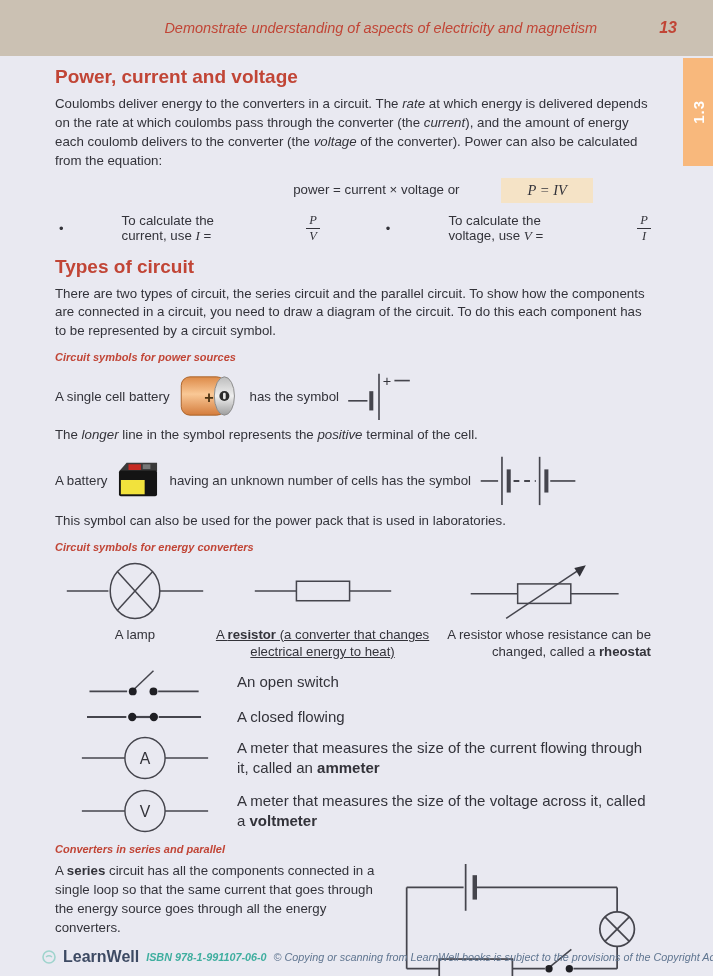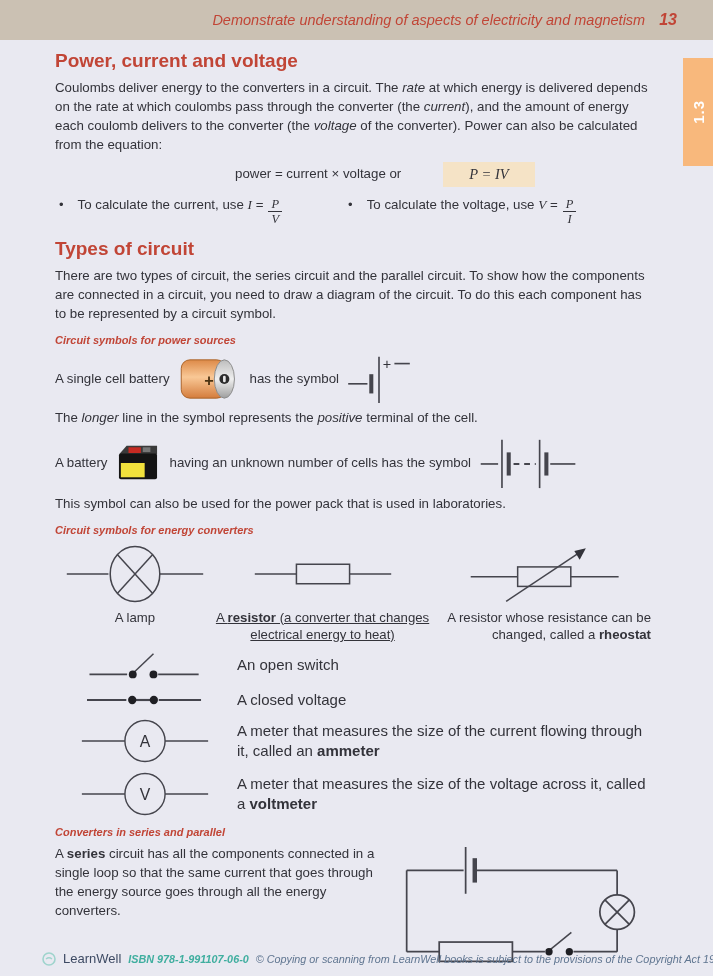--- a/index.html
+++ b/index.html
@@ -4,36 +4,36 @@
 <style>
   :root{
     --accent-red:#c14536; --header-bar:#cbc1b3; --tab-orange:#f8b87c;
     --formula-box-bg:#f5e3c6; --page-bg:#e9e9f1; --ink:#33333a;
     --wire:#45454d; --footer-teal:#3fae9f; --footer-slate:#5f7590; --brand-navy:#3d4a63;
   }
   *{margin:0;padding:0;box-sizing:border-box;}
   html,body{background:#fff;}
   body{font-family:"Liberation Sans",sans-serif;color:var(--ink);}
   .page{position:relative;width:713px;height:976px;background:var(--page-bg);overflow:hidden;}
-  .header{height:40px;background:var(--header-bar);display:flex;align-items:center;justify-content:flex-end;padding-right:36px;}
+  .header{height:56px;background:var(--header-bar);display:flex;align-items:center;justify-content:flex-end;padding-right:36px;gap:48px;}
   .header-title{color:var(--accent-red);font-style:italic;font-size:14.5px;}
   .header-page{color:var(--accent-red);font-style:italic;font-weight:bold;font-size:16px;margin-left:14px;}
   .tab{position:absolute;right:0;top:58px;width:30px;height:108px;background:var(--tab-orange);
        display:flex;align-items:center;justify-content:center;}
   .tab span{writing-mode:vertical-rl;transform:rotate(180deg);color:#fff;font-weight:bold;font-size:15px;letter-spacing:1px;}
   main{padding:10px 62px 0 55px;}
   h1{color:var(--accent-red);font-size:19px;font-weight:bold;margin:0 0 7px;}
   h2{color:var(--accent-red);font-size:11px;font-weight:bold;font-style:italic;margin:10px 0 7px;}
   p,.txt{font-size:13.3px;line-height:1.42;color:var(--ink);}
   p{margin-bottom:7px;}
-  .eq-row{display:flex;align-items:center;margin:4px 0 10px 180px;}
+  .eq-row{display:flex;align-items:center;margin:4px 0 10px 180px;justify-content:center;}
   .formula-box{background:var(--formula-box-bg);padding:4px 26px;margin-left:42px;
                font-family:"Liberation Serif",serif;font-style:italic;font-size:14.5px;}
   .bullets{display:flex;margin:4px 0 12px;}
-  .bullet{display:flex;align-items:flex-start;font-size:13.3px;}
+  .bullet{display:flex;align-items:center;font-size:13.3px;gap:44px;}
   .bullet::before{content:"•";margin:0 14px 0 4px;font-size:13px;}
   .bullet.b2{margin-left:62px;}
   .var i, i.var{font-family:"Liberation Serif",serif;}
   .frac{display:inline-block;text-align:center;vertical-align:middle;margin-left:5px;
         font-family:"Liberation Serif",serif;font-style:italic;font-size:12.5px;line-height:1.15;}
   .frac .num{display:block;border-bottom:1px solid var(--ink);padding:0 3px;}
   .frac .den{display:block;padding:0 3px;}
   .inline-row{display:flex;align-items:center;gap:9px;margin:2px 0 4px;font-size:13.3px;}
   .sym-cols{display:flex;margin:2px 0 6px;}
   .sym-col{text-align:center;font-size:13.2px;line-height:1.3;}
@@ -42,21 +42,21 @@
   .sym-col.c2{width:255px;text-decoration:underline;}
   .sym-col.c3{width:250px;margin-left:10px;text-align:right;}
   .other-row{display:flex;align-items:center;margin-bottom:9px;}
   .other-sym{width:180px;display:flex;justify-content:center;flex-shrink:0;}
   .other-cap{font-size:15px;line-height:1.35;margin-left:2px;}
   .series-flex{display:flex;margin-top:2px;}
   .series-text{width:330px;}
   .series-text p{margin-bottom:10px;}
   .series-diagram{flex:1;display:flex;justify-content:center;align-items:flex-start;padding-top:2px;}
   .footer{position:absolute;left:42px;bottom:10px;display:flex;align-items:center;gap:7px;white-space:nowrap;}
-  .footer .brand{color:var(--brand-navy);font-weight:normal;font-size:13px;}
+  .footer .brand{color:var(--brand-navy);font-weight:bold;font-size:16px;}
   .footer .isbn{color:var(--footer-teal);font-style:italic;font-weight:bold;font-size:10.8px;}
   .footer .copy{color:var(--footer-slate);font-style:italic;font-size:10.8px;}
   svg{display:block;}
   svg line,svg rect.sym,svg circle.sym,svg ellipse.sym,svg path.sym{stroke:var(--wire);fill:none;}
   svg text{font-family:"Liberation Sans",sans-serif;}
 </style>
 </head>
 <body>
 
 <div class="page">
@@ -208,21 +208,21 @@
     <div class="other-row">
       <div class="other-sym">
         <svg width="116" height="16" viewBox="0 0 118 16">
           <line x1="0" y1="8" x2="40" y2="8" stroke-width="1.9"></line>
           <line x1="46" y1="8" x2="68" y2="8" stroke="#8a8a90" stroke-width="2.2"></line>
           <circle cx="46" cy="8" r="4.2" fill="#1f1f24" stroke="none"></circle>
           <circle cx="68" cy="8" r="4.2" fill="#1f1f24" stroke="none"></circle>
           <line x1="73" y1="8" x2="116" y2="8" stroke-width="1.9"></line>
         </svg>
       </div>
-      <div class="other-cap">A closed voltage</div>
+      <div class="other-cap">A closed flowing</div>
     </div>
 
     <div class="other-row">
       <div class="other-sym">
         <svg width="130" height="44" viewBox="0 0 132 46">
           <line x1="0" y1="23" x2="45" y2="23" stroke-width="1.7"></line>
           <ellipse class="sym" cx="66" cy="23" rx="21" ry="21.5" stroke-width="1.5"></ellipse>
           <text x="66" y="29" text-anchor="middle" font-size="16.5" fill="#33333a">A</text>
           <line x1="87" y1="23" x2="132" y2="23" stroke-width="1.7"></line>
         </svg>

